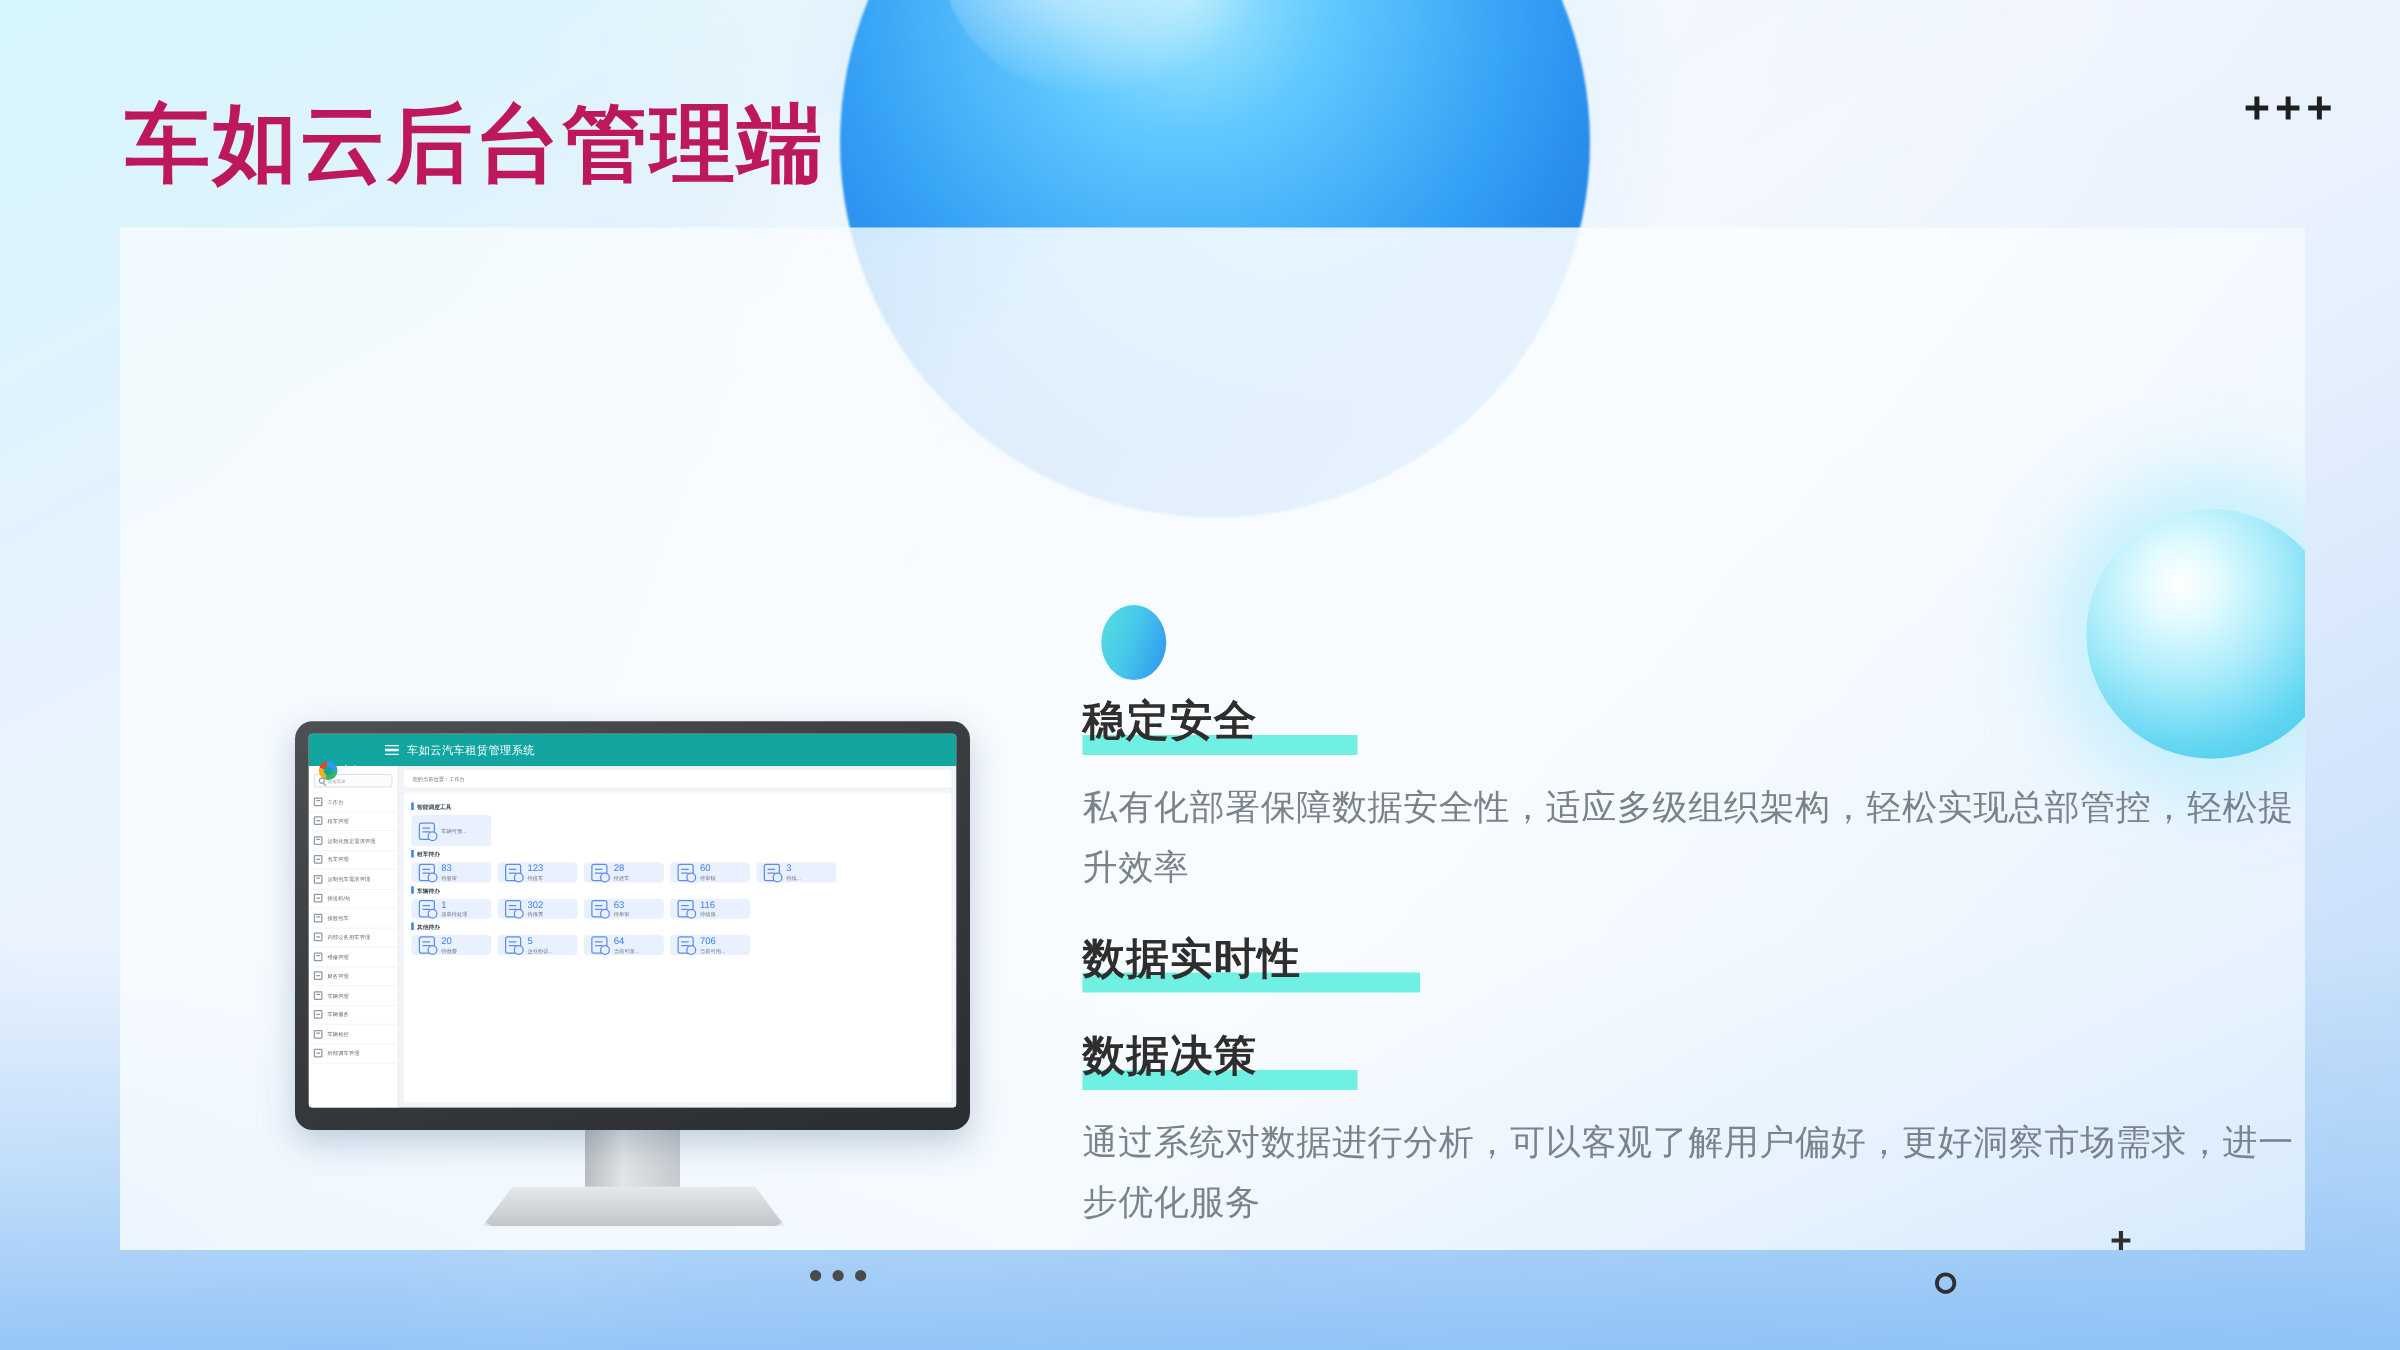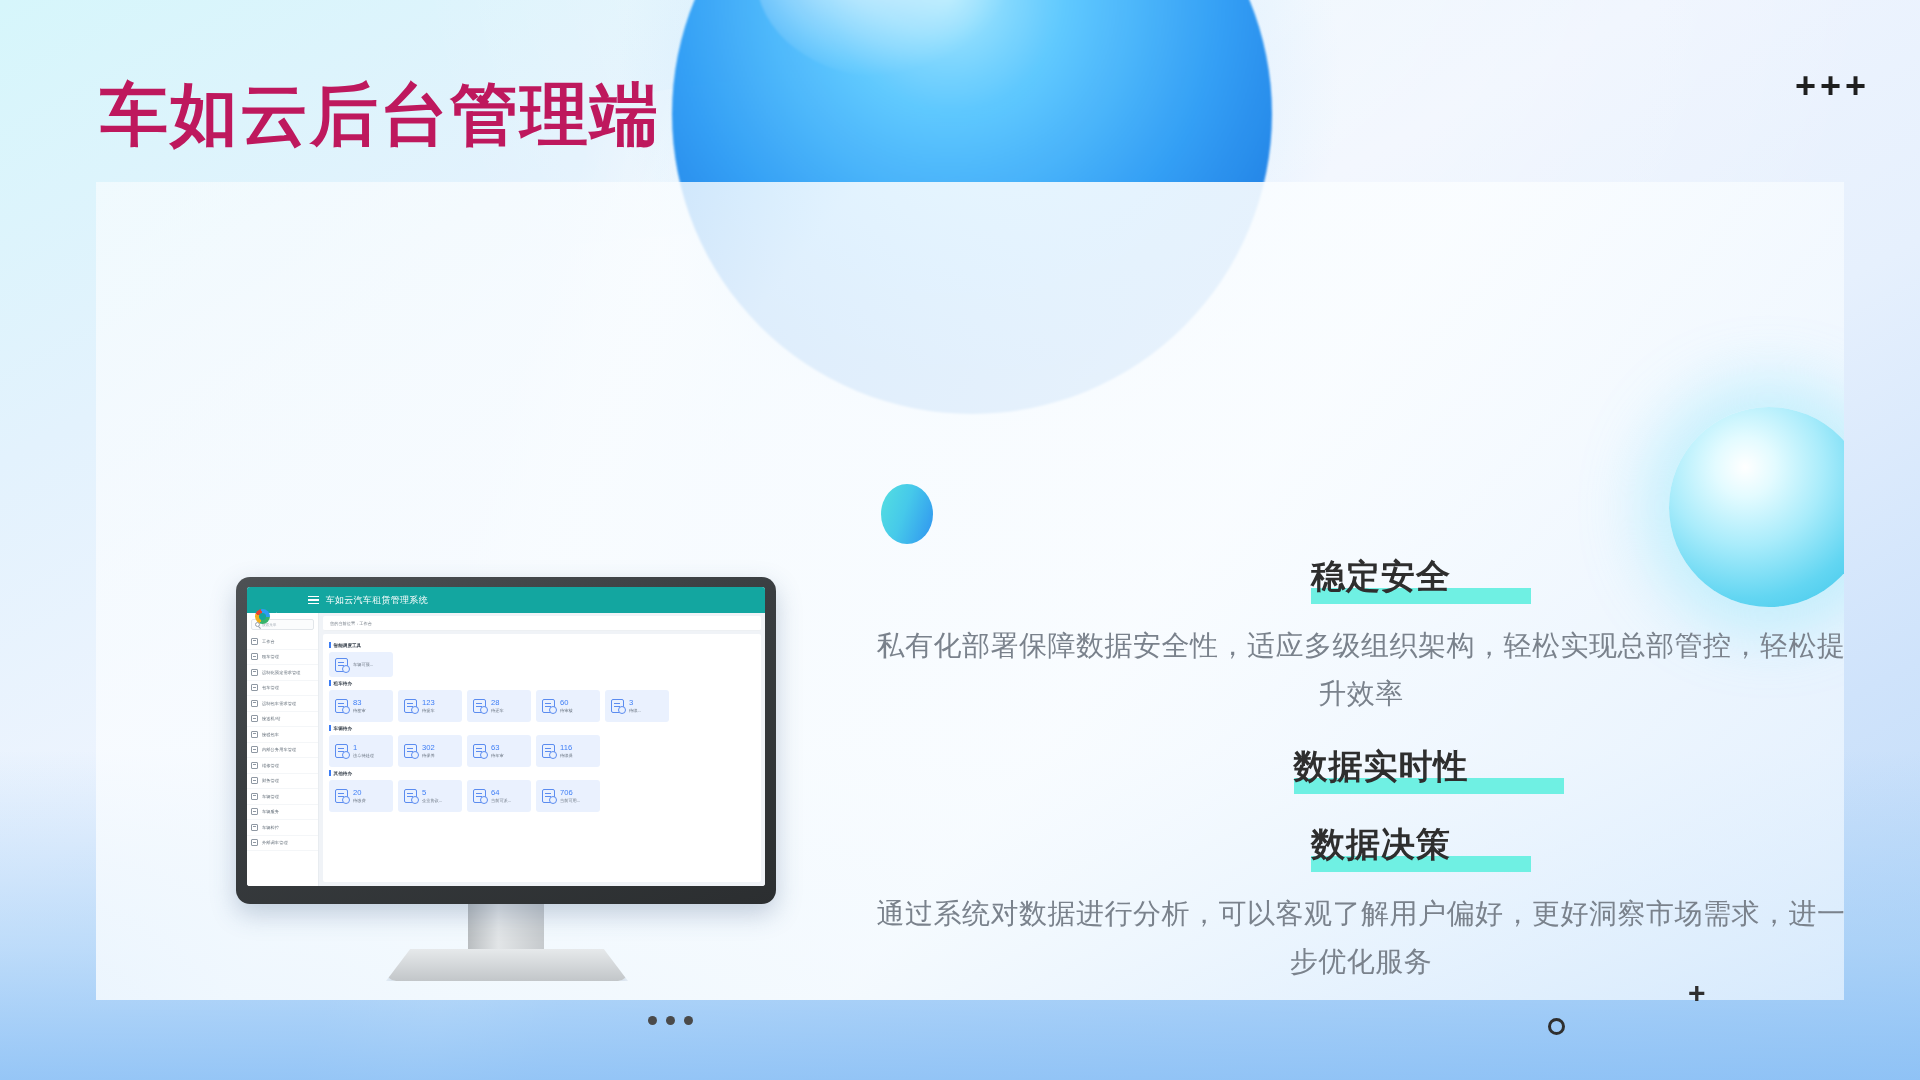--- a/index.html
+++ b/index.html
@@ -157,36 +157,36 @@
     border-bottom:1px solid #edf0f3; margin:3px 4px 0 4px; border-radius:2px;
   }
   .crumb-text { font-size:4.2px; color:#6d7680; }
   .main-scroll { flex:1; background:#ffffff; margin:3px 4px 4px 4px; border-radius:2px; padding:5px 6px; overflow:hidden;}
   .sec-title { display:flex; align-items:center; gap:3px; margin:3px 0 4px 0; }
   .sec-bar { width:1.6px; height:6px; background:#3d7df5; display:block; }
   .sec-text { font-size:4.6px; color:#3d4651; font-weight:bold; }
 
   .card-row { display:flex; gap:5px; }
   .stat-card {
-    width:64px; height:32px; background:#eaf1fe; border-radius:3px;
+    width:64px; height:16px; background:#eaf1fe; border-radius:3px;
     display:flex; align-items:center; gap:5px; padding:0 6px; flex:0 0 64px;
   }
   .stat-ico {
     width:13px; height:14px; flex:0 0 13px; border:1.1px solid #5b8cf0; border-radius:2px; position:relative;
   }
   .stat-ico::before{ content:""; position:absolute; left:2px; top:3px; width:6px; height:1px; background:#5b8cf0; box-shadow:0 3px 0 #5b8cf0; }
   .stat-ico::after{ content:""; position:absolute; right:-3px; bottom:-2px; width:6px; height:6px; border:1.1px solid #5b8cf0; border-radius:50%; background:#eaf1fe; }
   .stat-txt { display:flex; flex-direction:column; gap:1px; }
   .stat-num { font-size:7.6px; color:#3d7df5; line-height:8px; }
   .stat-lab { font-size:4.2px; color:#6b7582; line-height:5px; white-space:nowrap; }
   .tool-card { width:70px; height:25px; }
 
   
   .features { position:absolute; left:770px; top:372px; width:1030px; }
-  .feature { margin-bottom:26px;text-align:center; }
+  .feature { margin-bottom:26px; }
   .f-head { position:relative; display:inline-block; padding-bottom:6px; }
   .f-head-text {
     position:relative; z-index:2; font-size:34px; font-weight:bold; color:#2e2e2e; letter-spacing:1px;
   }
   .f-underline {
     position:absolute; left:0; bottom:2px; height:16px; background:#6ff0e3; z-index:1;
   }
   .f-body {
     margin-top:16px; font-size:28px; line-height:48px; color:#7a828c; letter-spacing:0.5px;
     max-width:990px;

